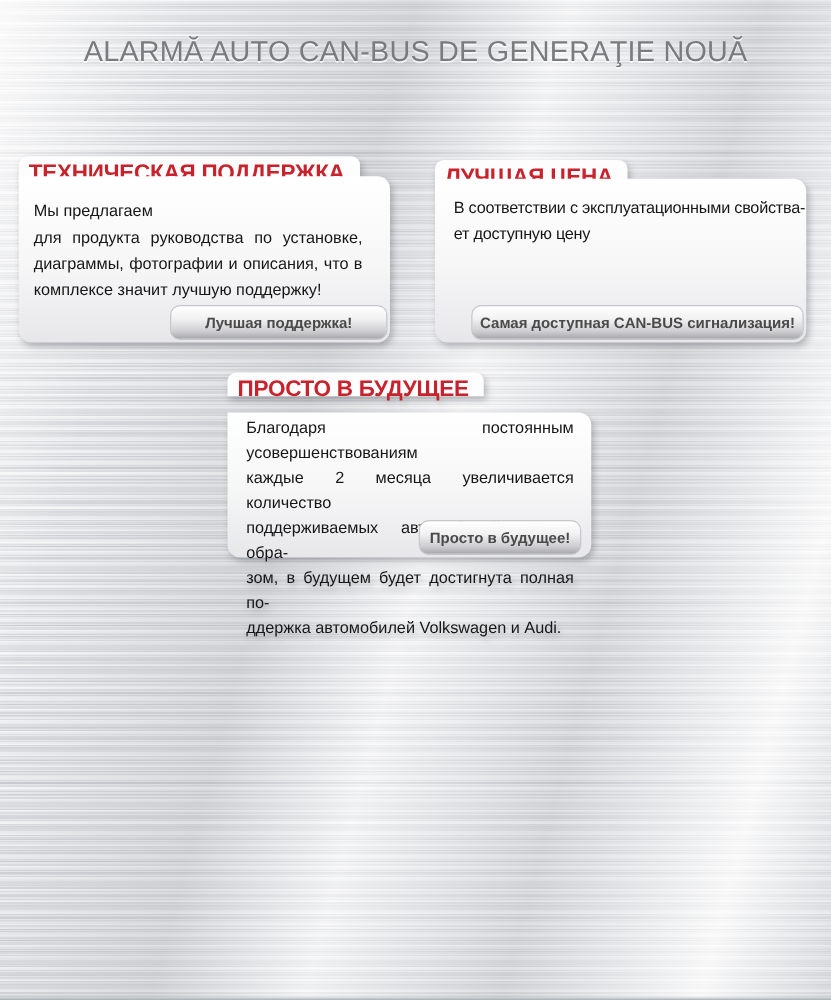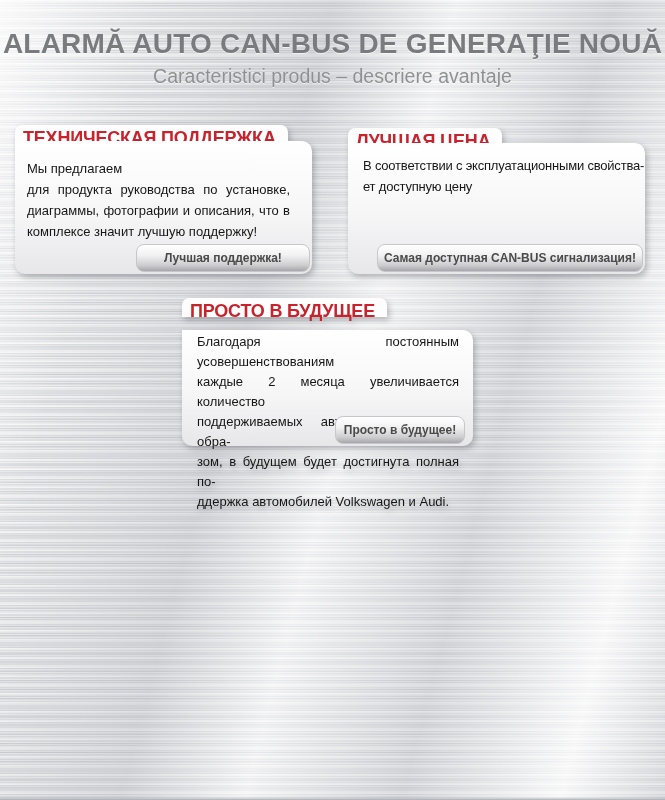--- a/index.html
+++ b/index.html
@@ -24,21 +24,21 @@
         #ececee 0 1px, #dadbde 1px 2px, #e4e5e8 2px 3px,
         #d6d7da 3px 4px, #e8e9eb 4px 5px, #dddee1 5px 7px);
   }
   .bottom-edge {
     position:absolute; left:0; right:0; bottom:0; height:3px;
     background: linear-gradient(180deg, rgba(140,143,148,0), #aab0b5);
   }
 
   .header { position:absolute; top:28px; left:0; width:665px; text-align:center; }
   .header h1 {
-    margin:0; font-size:28px; font-weight:bold; letter-spacing:0.2px;
+    margin:0; font-size:23px; font-weight:normal; letter-spacing:0.2px;
     color: var(--title-gray, #7a7b7e);
     text-shadow: 0 1px 0 rgba(255,255,255,.65);
   }
   .header h2 {
     margin:5px 0 0; font-size:19.5px; font-weight:normal;
     color: var(--subtitle-gray, #8e9093);
     text-shadow: 0 1px 0 rgba(255,255,255,.6);
   }
 
   .card { position:absolute; filter: drop-shadow(2px 3px 3px rgba(70,72,80,.35)); }
@@ -91,21 +91,20 @@
   .card3 .text { margin:2px 14px 0 15px; line-height:20px; }
   .card3 .cta { right:8px; bottom:2px; width:130px; height:28px; }
 </style>
 </head>
 <body>
 
 <div class="page">
 
   <div class="header">
     <h1>ALARMĂ AUTO CAN-BUS DE GENERAŢIE NOUĂ</h1>
-    <h2>Caracteristici produs – descriere avantaje</h2>
   </div>
 
   <section class="card card1">
     <div class="tab">
       <span class="card-title">ТЕХНИЧЕСКАЯ ПОДДЕРЖКА</span>
     </div>
     <div class="body">
       <div class="text">
           <div class="tline">Мы предлагаем</div>
           <div class="tline just">для продукта руководства по установке,</div>

